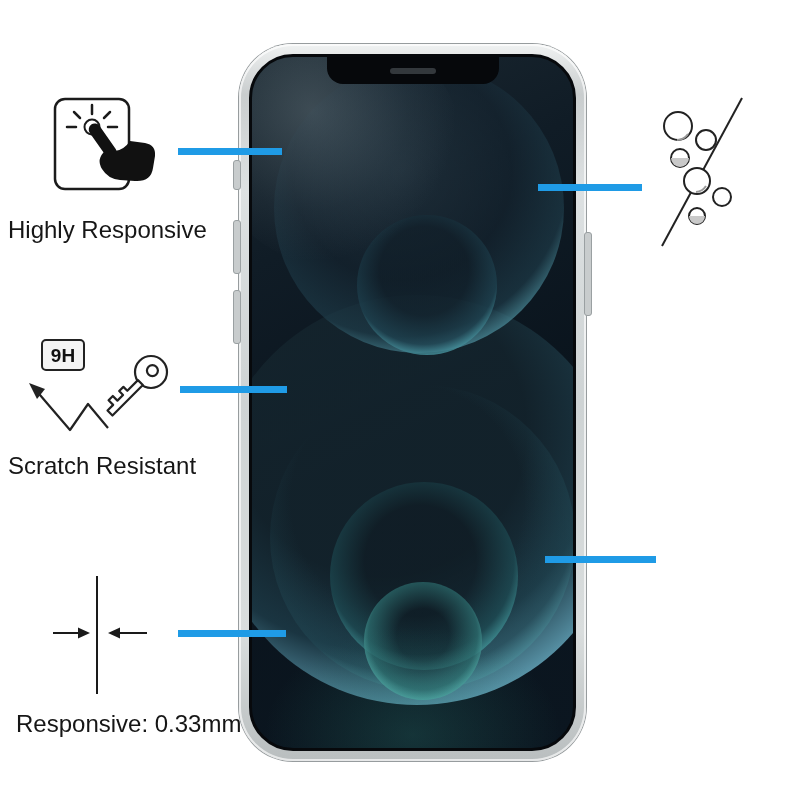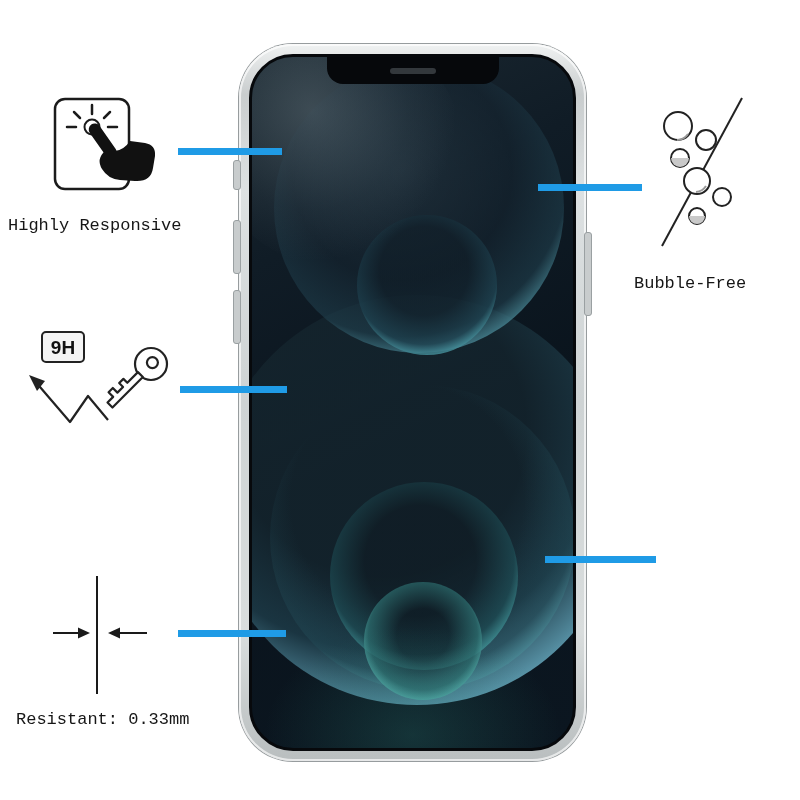--- a/index.html
+++ b/index.html
@@ -59,26 +59,26 @@
   .line-bf { left:538px; top:184px; width:104px; }
   .line-sr { left:180px; top:386px; width:107px; }
   .line-ht { left:545px; top:556px; width:111px; }
   .line-th { left:178px; top:630px; width:108px; }
 
   
   .icon { position:absolute; z-index:4; }
   .icon svg { display:block; }
   .ic-touch { left:48px;  top:94px; }
   .ic-bubbles { left:650px; top:94px; }
-  .ic-key { left:18px; top:324px; }
+  .ic-key { left:18px; top:332px; }
   .ic-transparency { left:655px; top:498px; }
   .ic-thickness { left:45px; top:574px; }
 
   
-  .feature-label { position:absolute; font-size:17px; color:#161616; z-index:6; white-space:nowrap;font-family:Liberation Mono, monospace; }
+  .feature-label { position:absolute; font-size:24px; color:#161616; z-index:6; white-space:nowrap; }
   .lbl-hr { left:8px;   top:216px; }
   .lbl-bf { left:634px; top:274px; }
   .lbl-sr { left:8px;   top:452px; }
   .lbl-ht { left:607px; top:637px; }
   .lbl-th { left:16px;  top:710px; }
 </style>
 </head>
 <body>
 
 <div id="stage">
@@ -165,16 +165,16 @@
     <svg width="110" height="122" viewBox="0 0 110 122" fill="none">
       <line x1="52" y1="2" x2="52" y2="120" stroke="#1a1a1a" stroke-width="2"></line>
       <line x1="8" y1="59" x2="36" y2="59" stroke="#1a1a1a" stroke-width="2"></line>
       <polygon points="45,59 33,53.5 33,64.5" fill="#1a1a1a"></polygon>
       <line x1="102" y1="59" x2="72" y2="59" stroke="#1a1a1a" stroke-width="2"></line>
       <polygon points="63,59 75,53.5 75,64.5" fill="#1a1a1a"></polygon>
     </svg>
   </div>
 
   <div class="feature-label lbl-hr">Highly Responsive</div>
-  <div class="feature-label lbl-bf">Bubble-Free</div>
-  <div class="feature-label lbl-th">Resistant: 0.33mm</div>
+  <div class="feature-label lbl-sr">Scratch Resistant</div>
+  <div class="feature-label lbl-th">Responsive: 0.33mm</div>
 
 </div>
 
 </body></html>

